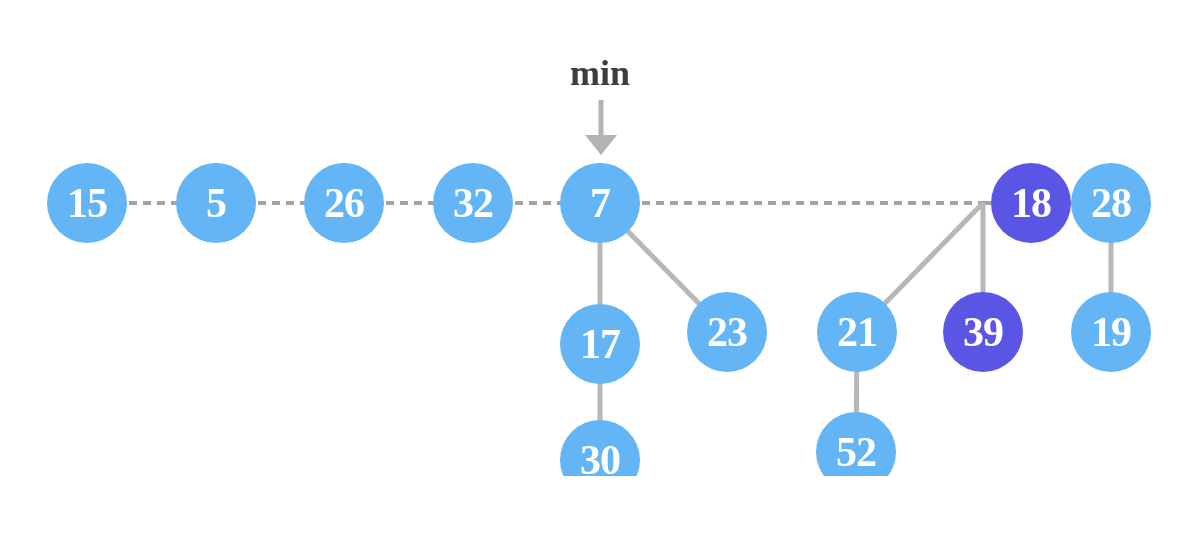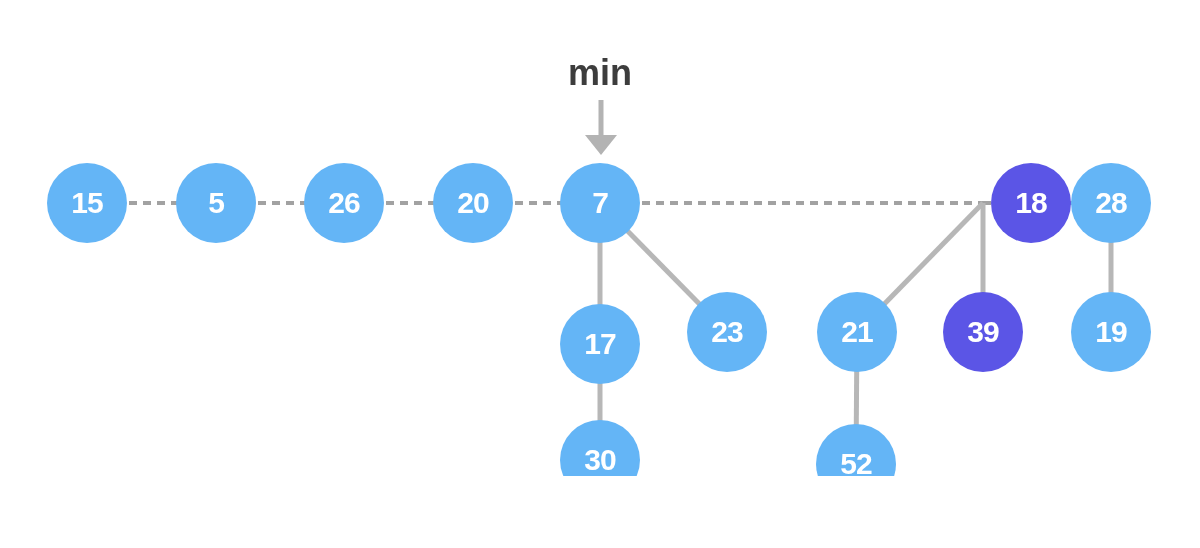--- a/index.html
+++ b/index.html
@@ -6,21 +6,21 @@
     margin: 0;
     padding: 0;
     background: #ffffff;
   }
   .stage {
     position: relative;
     width: 1200px;
     height: 476px;
     background: var(--background, #ffffff);
     overflow: hidden;
-    font-family: Liberation Sans, sans-serif;
+    font-family: Liberation Serif, serif;
   }
   .edges-layer {
     position: absolute;
     left: 0;
     top: 0;
     width: 1200px;
     height: 548px;
     z-index: 1;
   }
   .edges-layer line.root-link {
@@ -34,21 +34,21 @@
   }
   .heap-node {
     position: absolute;
     width: 80px;
     height: 80px;
     border-radius: 50%;
     display: flex;
     align-items: center;
     justify-content: center;
     color: var(--node-text, #ffffff);
-    font-size: 30px;
+    font-size: 42px;
     font-weight: bold;
     line-height: 1;
     z-index: 3;
     letter-spacing: -1px;
     user-select: none;
   }
   .heap-node.blue   { background: var(--node-blue, #64b5f6); }
   .heap-node.purple { background: var(--node-purple, #5b55e6); }
   .min-label {
     position: absolute;
@@ -101,25 +101,25 @@
 
   <svg class="min-arrow" viewBox="0 0 40 60">
     <line x1="20" y1="3" x2="20" y2="40"></line>
     <polygon points="4,38 36,38 20,58"></polygon>
   </svg>
 
   <div id="nodes-layer">
       <div class="heap-node blue" style="left: 47px; top: 163px;">15</div>
       <div class="heap-node blue" style="left: 176px; top: 163px;">5</div>
       <div class="heap-node blue" style="left: 304px; top: 163px;">26</div>
-      <div class="heap-node blue" style="left: 433px; top: 163px;">20</div>
+      <div class="heap-node blue" style="left: 433px; top: 163px;">32</div>
       <div class="heap-node blue" style="left: 560px; top: 163px;">7</div>
       <div class="heap-node purple" style="left: 991px; top: 163px;">18</div>
       <div class="heap-node blue" style="left: 1071px; top: 163px;">28</div>
       <div class="heap-node blue" style="left: 560px; top: 304px;">17</div>
       <div class="heap-node blue" style="left: 687px; top: 292px; text-align: right;">23</div>
       <div class="heap-node blue" style="left: 817px; top: 292px;">21</div>
       <div class="heap-node purple" style="left: 943px; top: 292px; text-align: center;">39</div>
       <div class="heap-node blue" style="left: 1071px; top: 292px;">19</div>
       <div class="heap-node blue" style="left: 560px; top: 420px;">30</div>
-      <div class="heap-node blue" style="left: 816px; top: 424px;">52</div>
+      <div class="heap-node blue" style="left: 816px; top: 412px;">52</div>
     </div>
 </div>
 
 </body></html>

